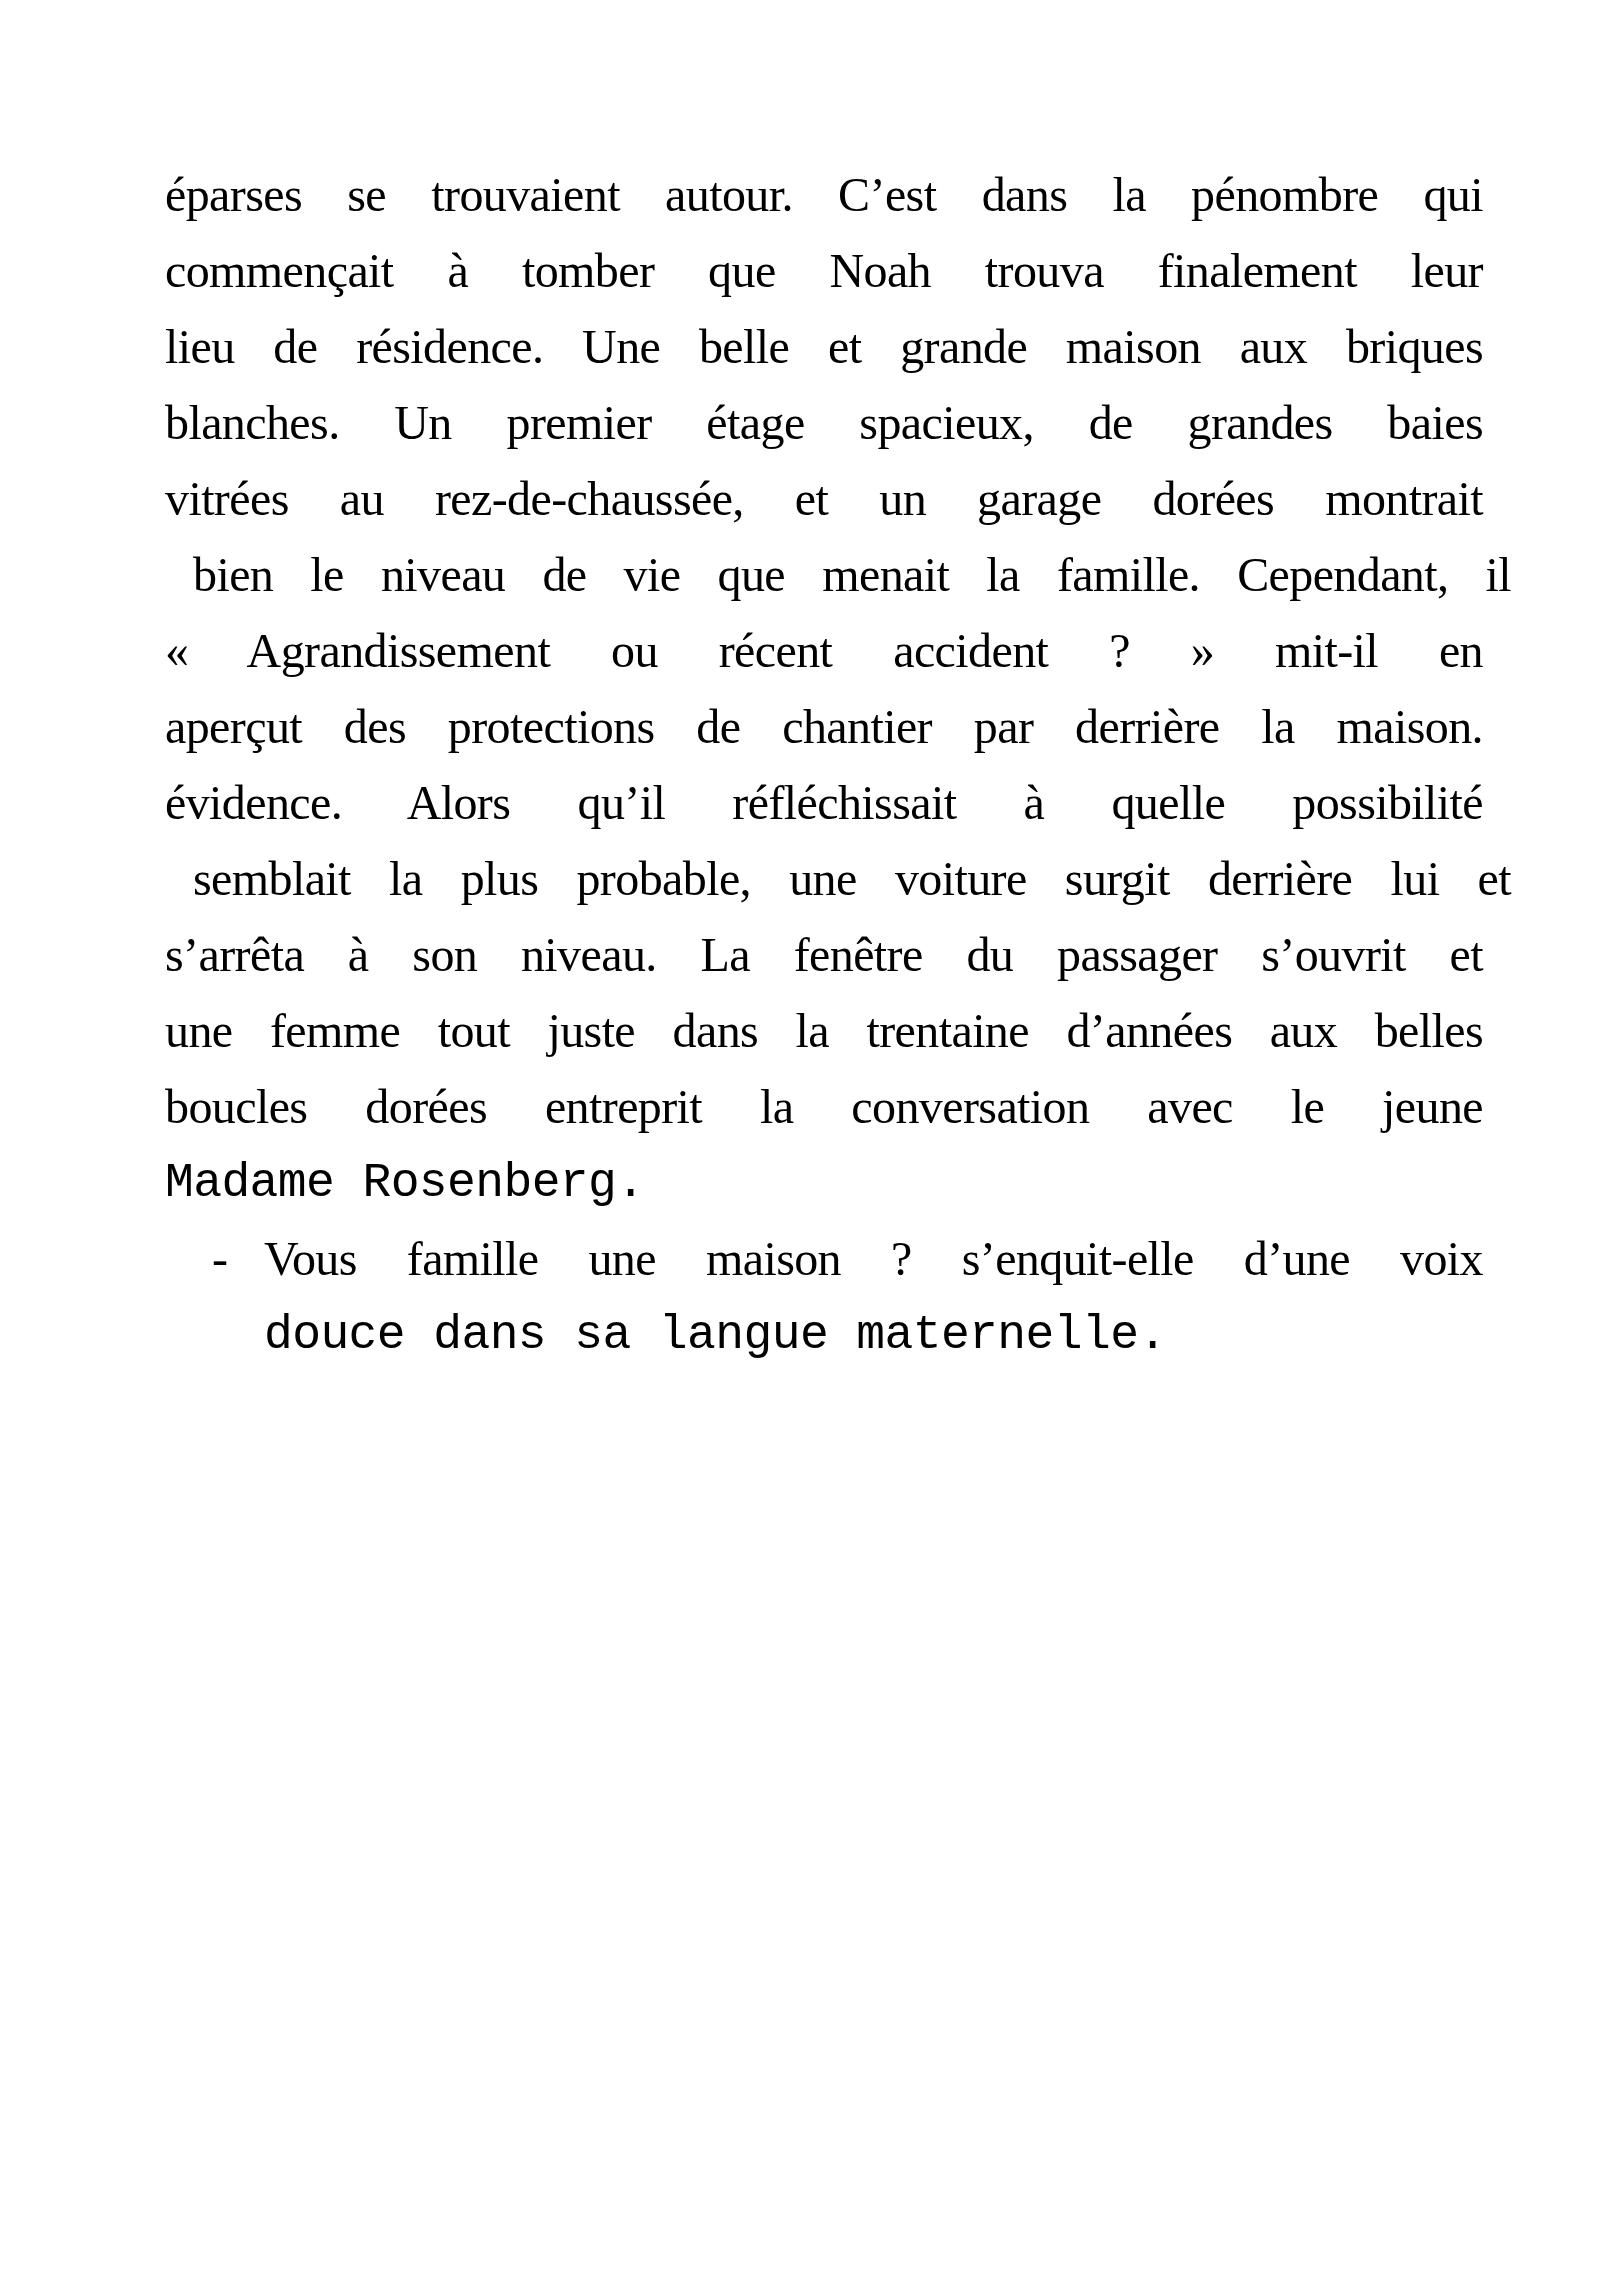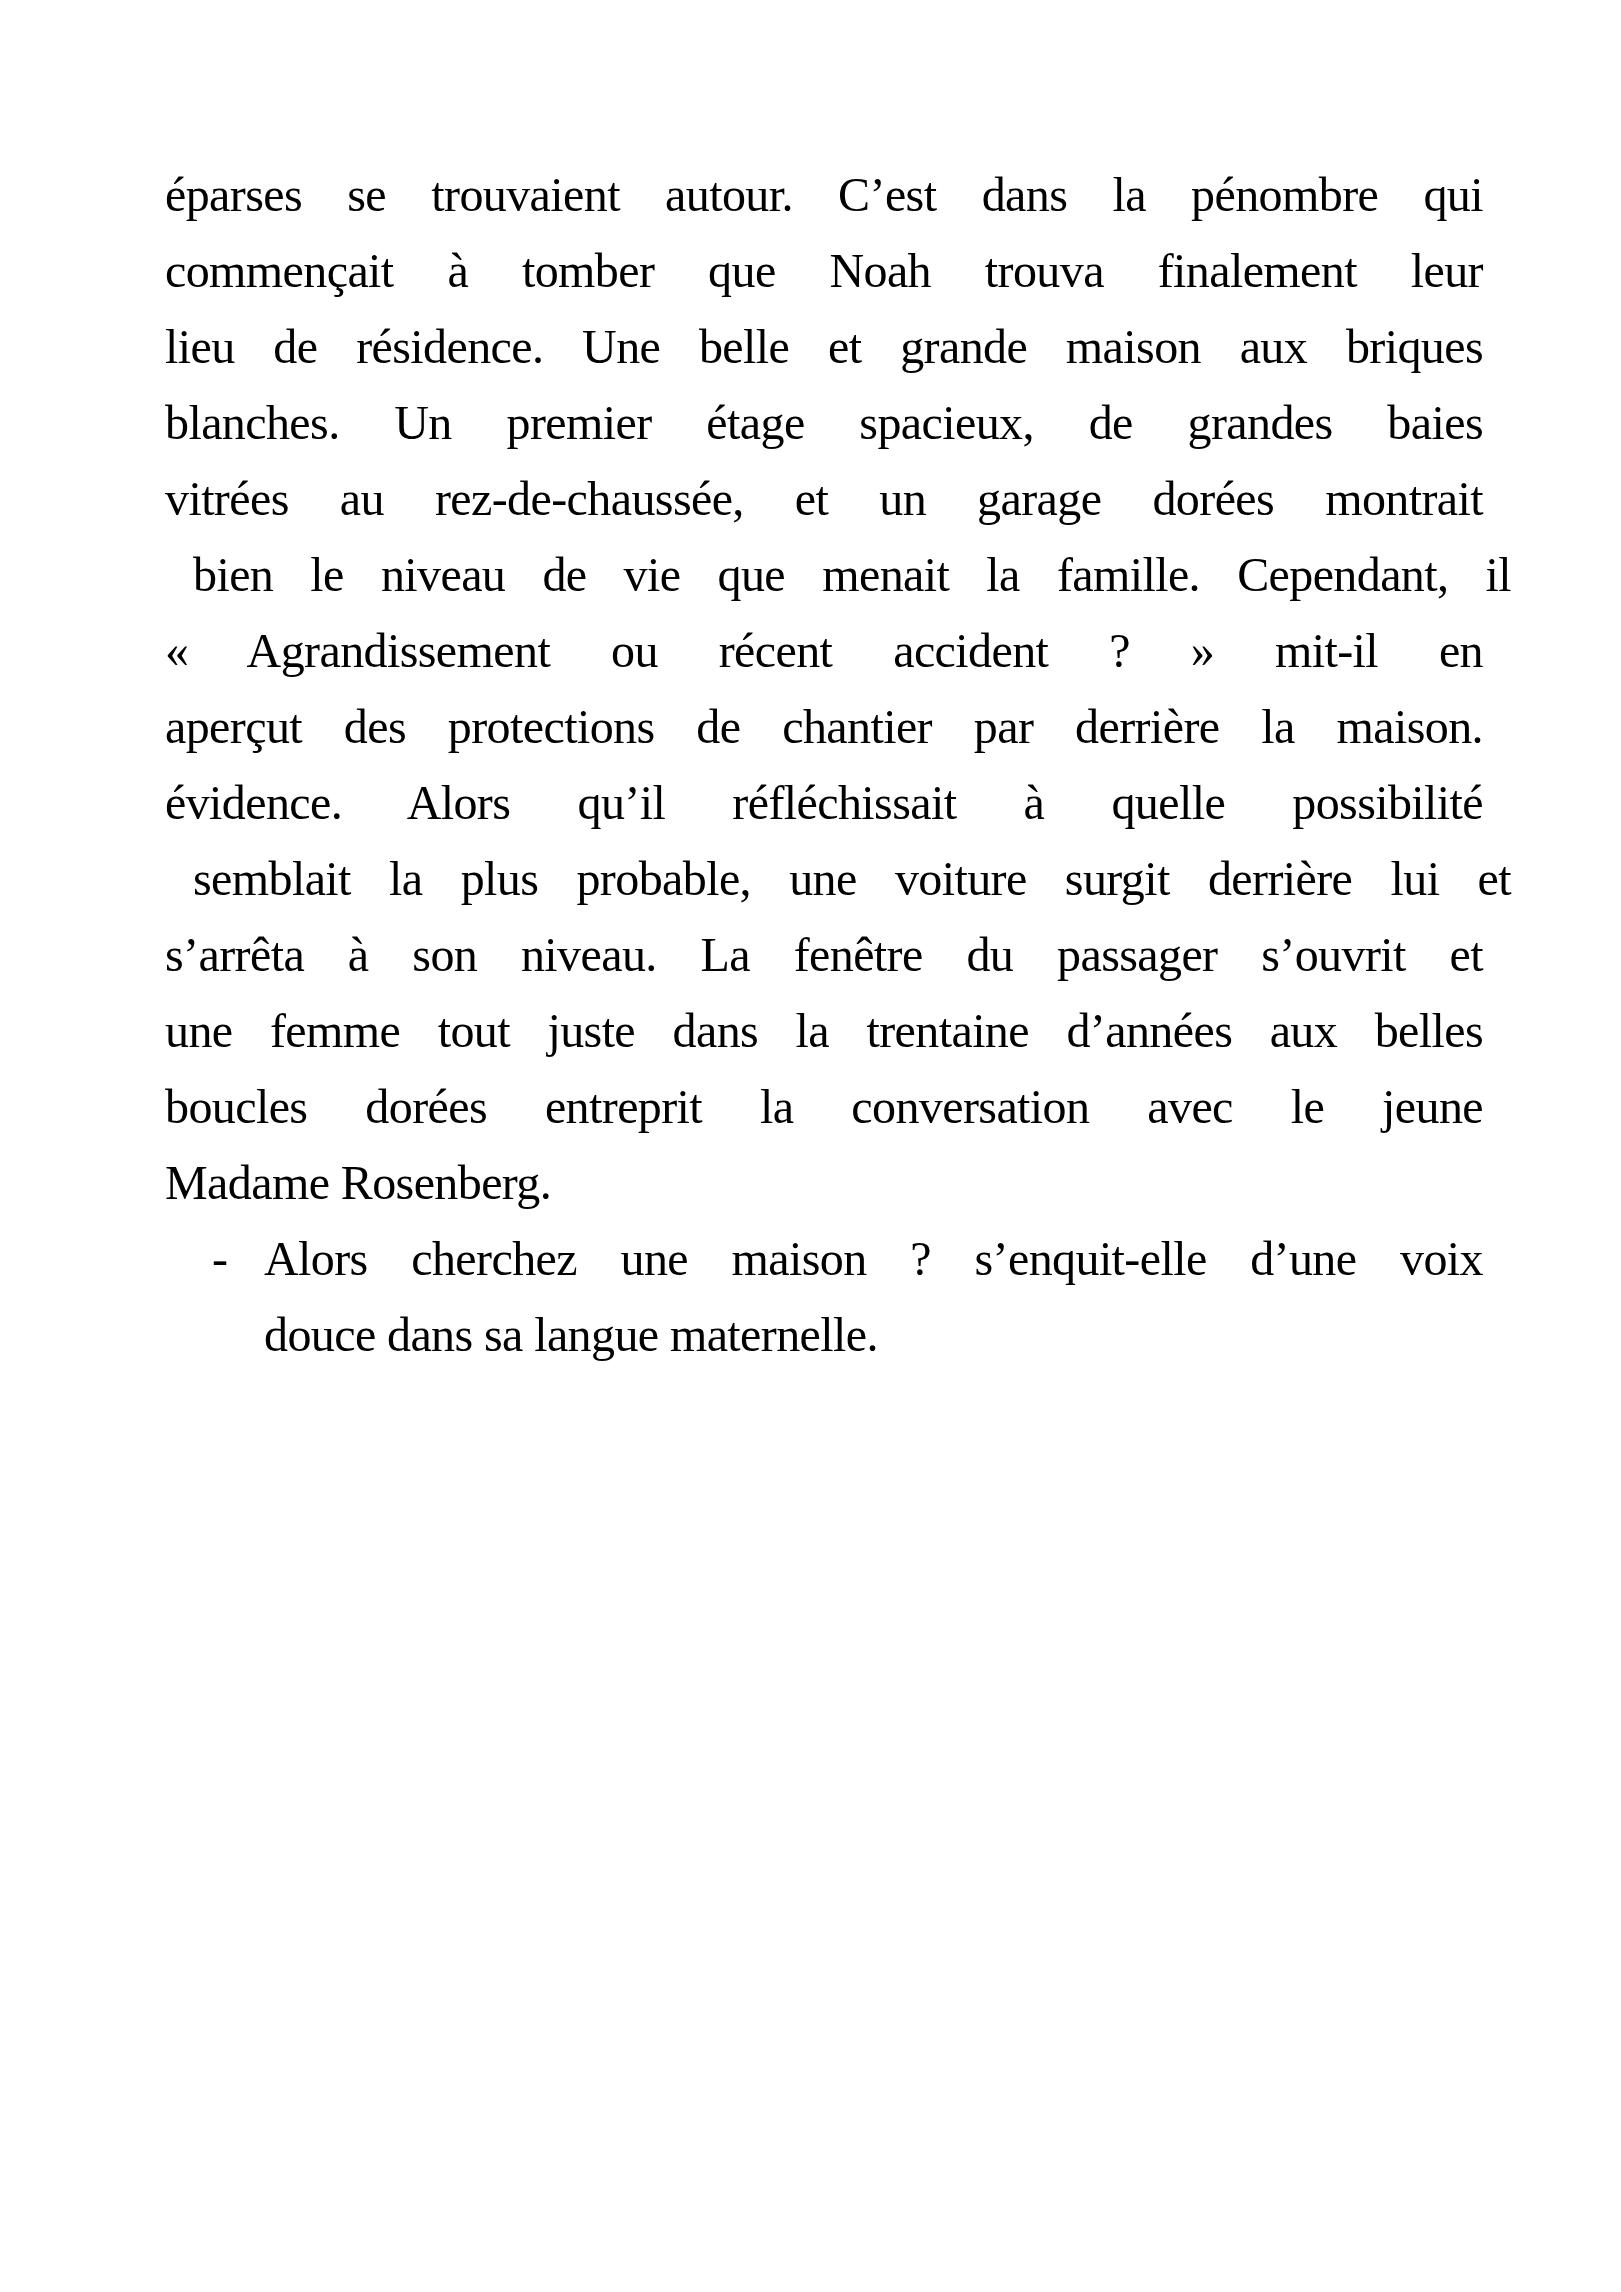--- a/index.html
+++ b/index.html
@@ -27,20 +27,21 @@
       line-height: 76px;
       font-size: 48px;
       white-space: nowrap;
       text-align: justify;
       text-align-last: justify;
       transform-origin: left center;
       letter-spacing: -0.6px;
     }
     .line.last {
       text-align-last: left;
+      font-family: Liberation Mono, monospace;
     }
     .dialogue {
       position: relative;
       margin-top: 0;
     }
     .dialogue .dash {
       position: absolute;
       left: 47px;
       top: 0;
       height: 76px;
@@ -69,18 +70,18 @@
     <span class="line" style="width: 1318px; margin-left: 28px;">semblait la plus probable, une voiture surgit derrière lui et</span>
     <span class="line" style="width: 1318px;">s’arrêta à son niveau. La fenêtre du passager s’ouvrit et</span>
     <span class="line" style="width: 1318px;">une femme tout juste dans la trentaine d’années aux belles</span>
     <span class="line" style="width: 1318px;">boucles dorées entreprit la conversation avec le jeune</span>
     <span class="line last">Madame Rosenberg.</span>
   </div>
 
   <div class="dialogue">
     <span class="dash">-</span>
     <div class="dlines">
-      <span class="line" style="width: 1219px;">Alors cherchez une maison ? s’enquit-elle d’une voix</span>
+      <span class="line" style="width: 1219px;">Vous famille une maison ? s’enquit-elle d’une voix</span>
       <span class="line last">douce dans sa langue maternelle.</span>
     </div>
   </div>
 </div>
 
 
 </body></html>

